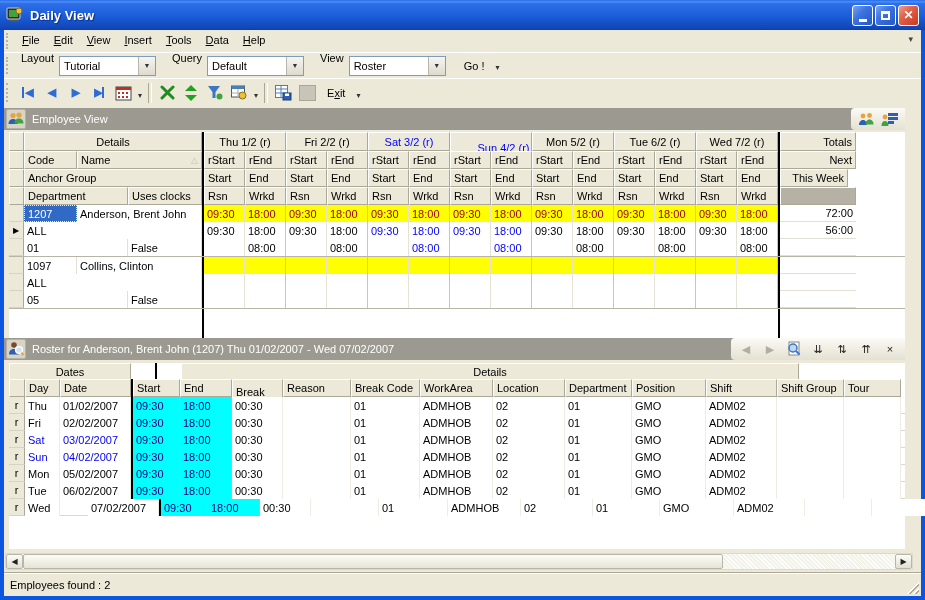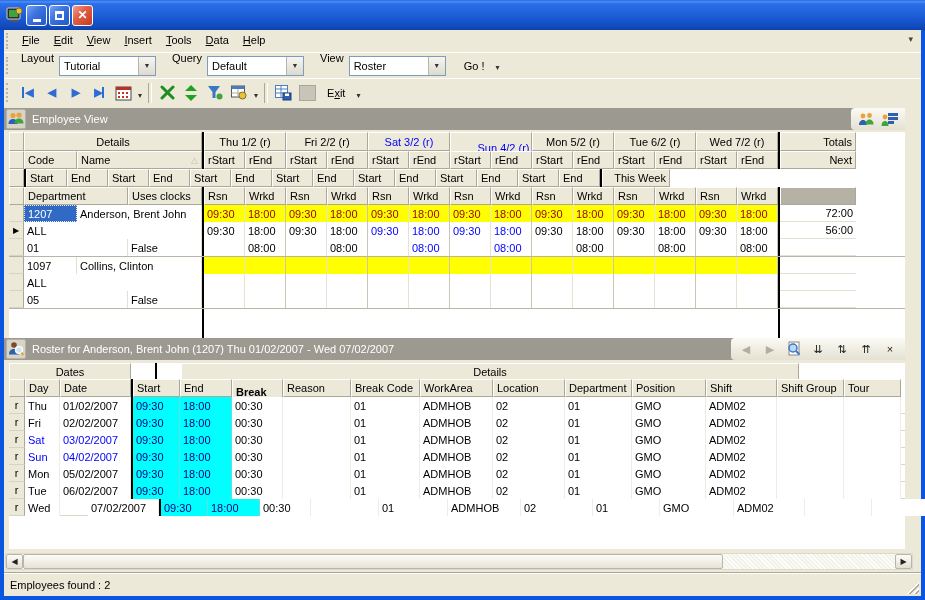--- a/index.html
+++ b/index.html
@@ -104,20 +104,21 @@
 <body>
 
 <div id="window">
   <div id="titlebar">
     <svg width="18" height="16" viewBox="0 0 18 16">
       <rect x="1" y="1" width="13" height="11" rx="1" fill="#2B2B2B" stroke="#CFCDC0"></rect>
       <rect x="3" y="3" width="9" height="7" fill="#3FA33F"></rect>
       <circle cx="13" cy="4" r="3" fill="#E8C23D" stroke="#8A6D1B"></circle>
       <rect x="4" y="13" width="8" height="2" fill="#555"></rect>
     </svg>
+    <span id="title-text">Daily View</span>
     <div class="tb-btn tb-blue">
         <span class="glyph-min"></span>
       </div>
     <div class="tb-btn tb-blue">
         <span class="glyph-max"></span>
       </div>
     <div class="tb-btn tb-red">
         <span>✕</span>
       </div>
   </div>
@@ -298,20 +299,21 @@
           <div class="c hd" style="width: 41px; flex: 0 0 auto; height: 18px;">rStart</div>
           <div class="c hd" style="width: 41px; flex: 0 0 auto; height: 18px;">rEnd</div>
           <div class="c hd" style="width: 41px; flex: 0 0 auto; height: 18px;">rStart</div>
           <div class="c hd" style="width: 41px; flex: 0 0 auto; height: 18px;">rEnd</div>
           <div class="sep" style="width: 2px; flex: 0 0 auto; height: 18px;"></div>
           <div class="c hd right" style="width: 76px; flex: 0 0 auto; height: 18px;">Next</div>
           <div class="c white-fill" style="width: 45px; flex: 0 0 auto; height: 18px;"></div>
         </div>
         <div class="row" style="height: 18px;">
           <div class="c hd" style="width: 15px; flex: 0 0 auto; height: 18px;"></div>
+          <div class="c hd" style="width: 178px; flex: 0 0 auto; height: 18px;">Anchor Group</div>
           <div class="sep" style="width: 2px; flex: 0 0 auto; height: 18px;"></div>
           <div class="c hd" style="width: 41px; flex: 0 0 auto; height: 18px;">Start</div>
           <div class="c hd" style="width: 41px; flex: 0 0 auto; height: 18px;">End</div>
           <div class="c hd" style="width: 41px; flex: 0 0 auto; height: 18px;">Start</div>
           <div class="c hd" style="width: 41px; flex: 0 0 auto; height: 18px;">End</div>
           <div class="c hd" style="width: 41px; flex: 0 0 auto; height: 18px;">Start</div>
           <div class="c hd" style="width: 41px; flex: 0 0 auto; height: 18px;">End</div>
           <div class="c hd" style="width: 41px; flex: 0 0 auto; height: 18px;">Start</div>
           <div class="c hd" style="width: 41px; flex: 0 0 auto; height: 18px;">End</div>
           <div class="c hd" style="width: 41px; flex: 0 0 auto; height: 18px;">Start</div>
@@ -544,21 +546,21 @@
           <div class="sep" style="width: 2px; flex: 0 0 auto; height: 18px;"></div>
           <div class="c hd center" style="width: 618px; flex: 0 0 auto; height: 18px;">Details</div>
         </div>
         <div class="row" style="height: 18px;">
           <div class="c hd" style="width: 16px; flex: 0 0 auto; height: 18px;"></div>
           <div class="c hd" style="width: 35px; flex: 0 0 auto; height: 18px;">Day</div>
           <div class="c hd" style="width: 71px; flex: 0 0 auto; height: 18px;">Date</div>
           <div class="sep" style="width: 2px; flex: 0 0 auto; height: 18px;"></div>
           <div class="c hd" style="width: 47px; flex: 0 0 auto; height: 18px;">Start</div>
           <div class="c hd" style="width: 52px; flex: 0 0 auto; height: 18px;">End</div>
-          <div class="c hd" style="width: 51px; flex: 0 0 auto; height: 26px; font-weight: bold;">Break</div>
+          <div class="c hd" style="width: 51px; flex: 0 0 auto; height: 26px;">Break</div>
           <div class="c hd" style="width: 68px; flex: 0 0 auto; height: 18px;">Reason</div>
           <div class="c hd" style="width: 69px; flex: 0 0 auto; height: 18px;">Break Code</div>
           <div class="c hd" style="width: 73px; flex: 0 0 auto; height: 18px;">WorkArea</div>
           <div class="c hd" style="width: 72px; flex: 0 0 auto; height: 18px;">Location</div>
           <div class="c hd" style="width: 67px; flex: 0 0 auto; height: 18px;">Department</div>
           <div class="c hd" style="width: 74px; flex: 0 0 auto; height: 18px;">Position</div>
           <div class="c hd" style="width: 71px; flex: 0 0 auto; height: 18px;">Shift</div>
           <div class="c hd" style="width: 67px; flex: 0 0 auto; height: 18px;">Shift Group</div>
           <div class="c hd" style="width: 57px; flex: 0 0 auto; height: 18px;">Tour</div>
         </div>

